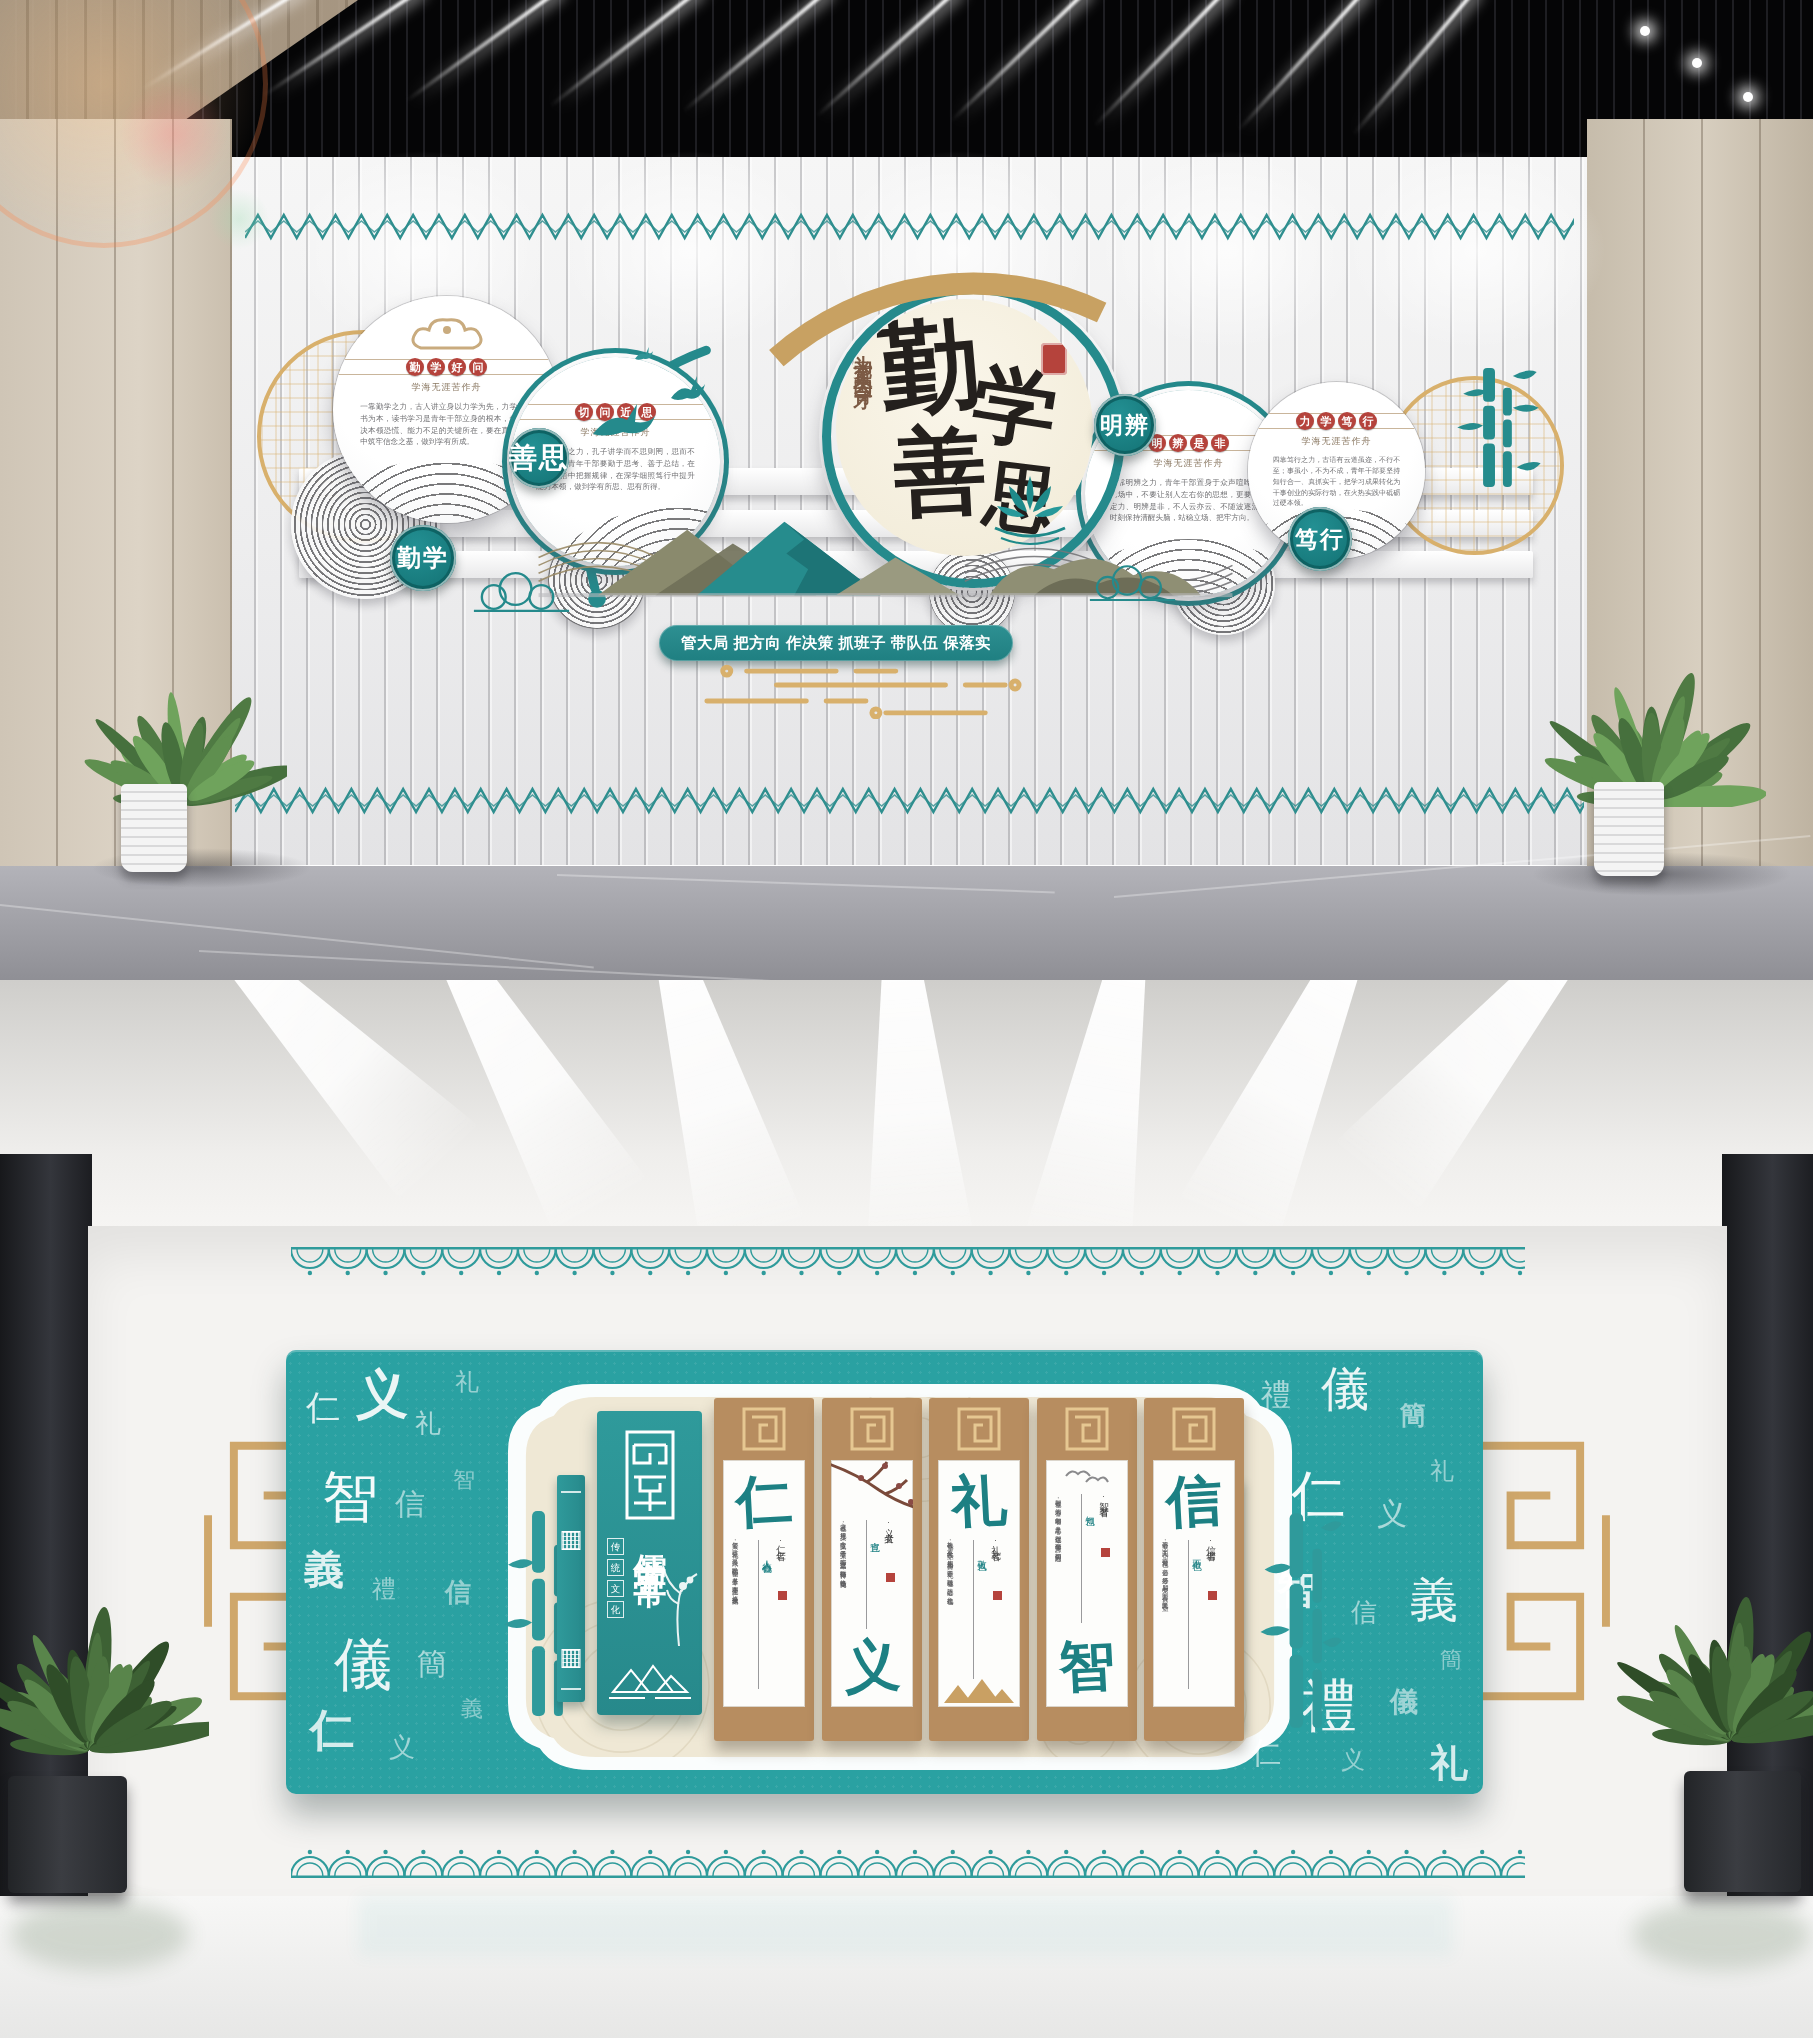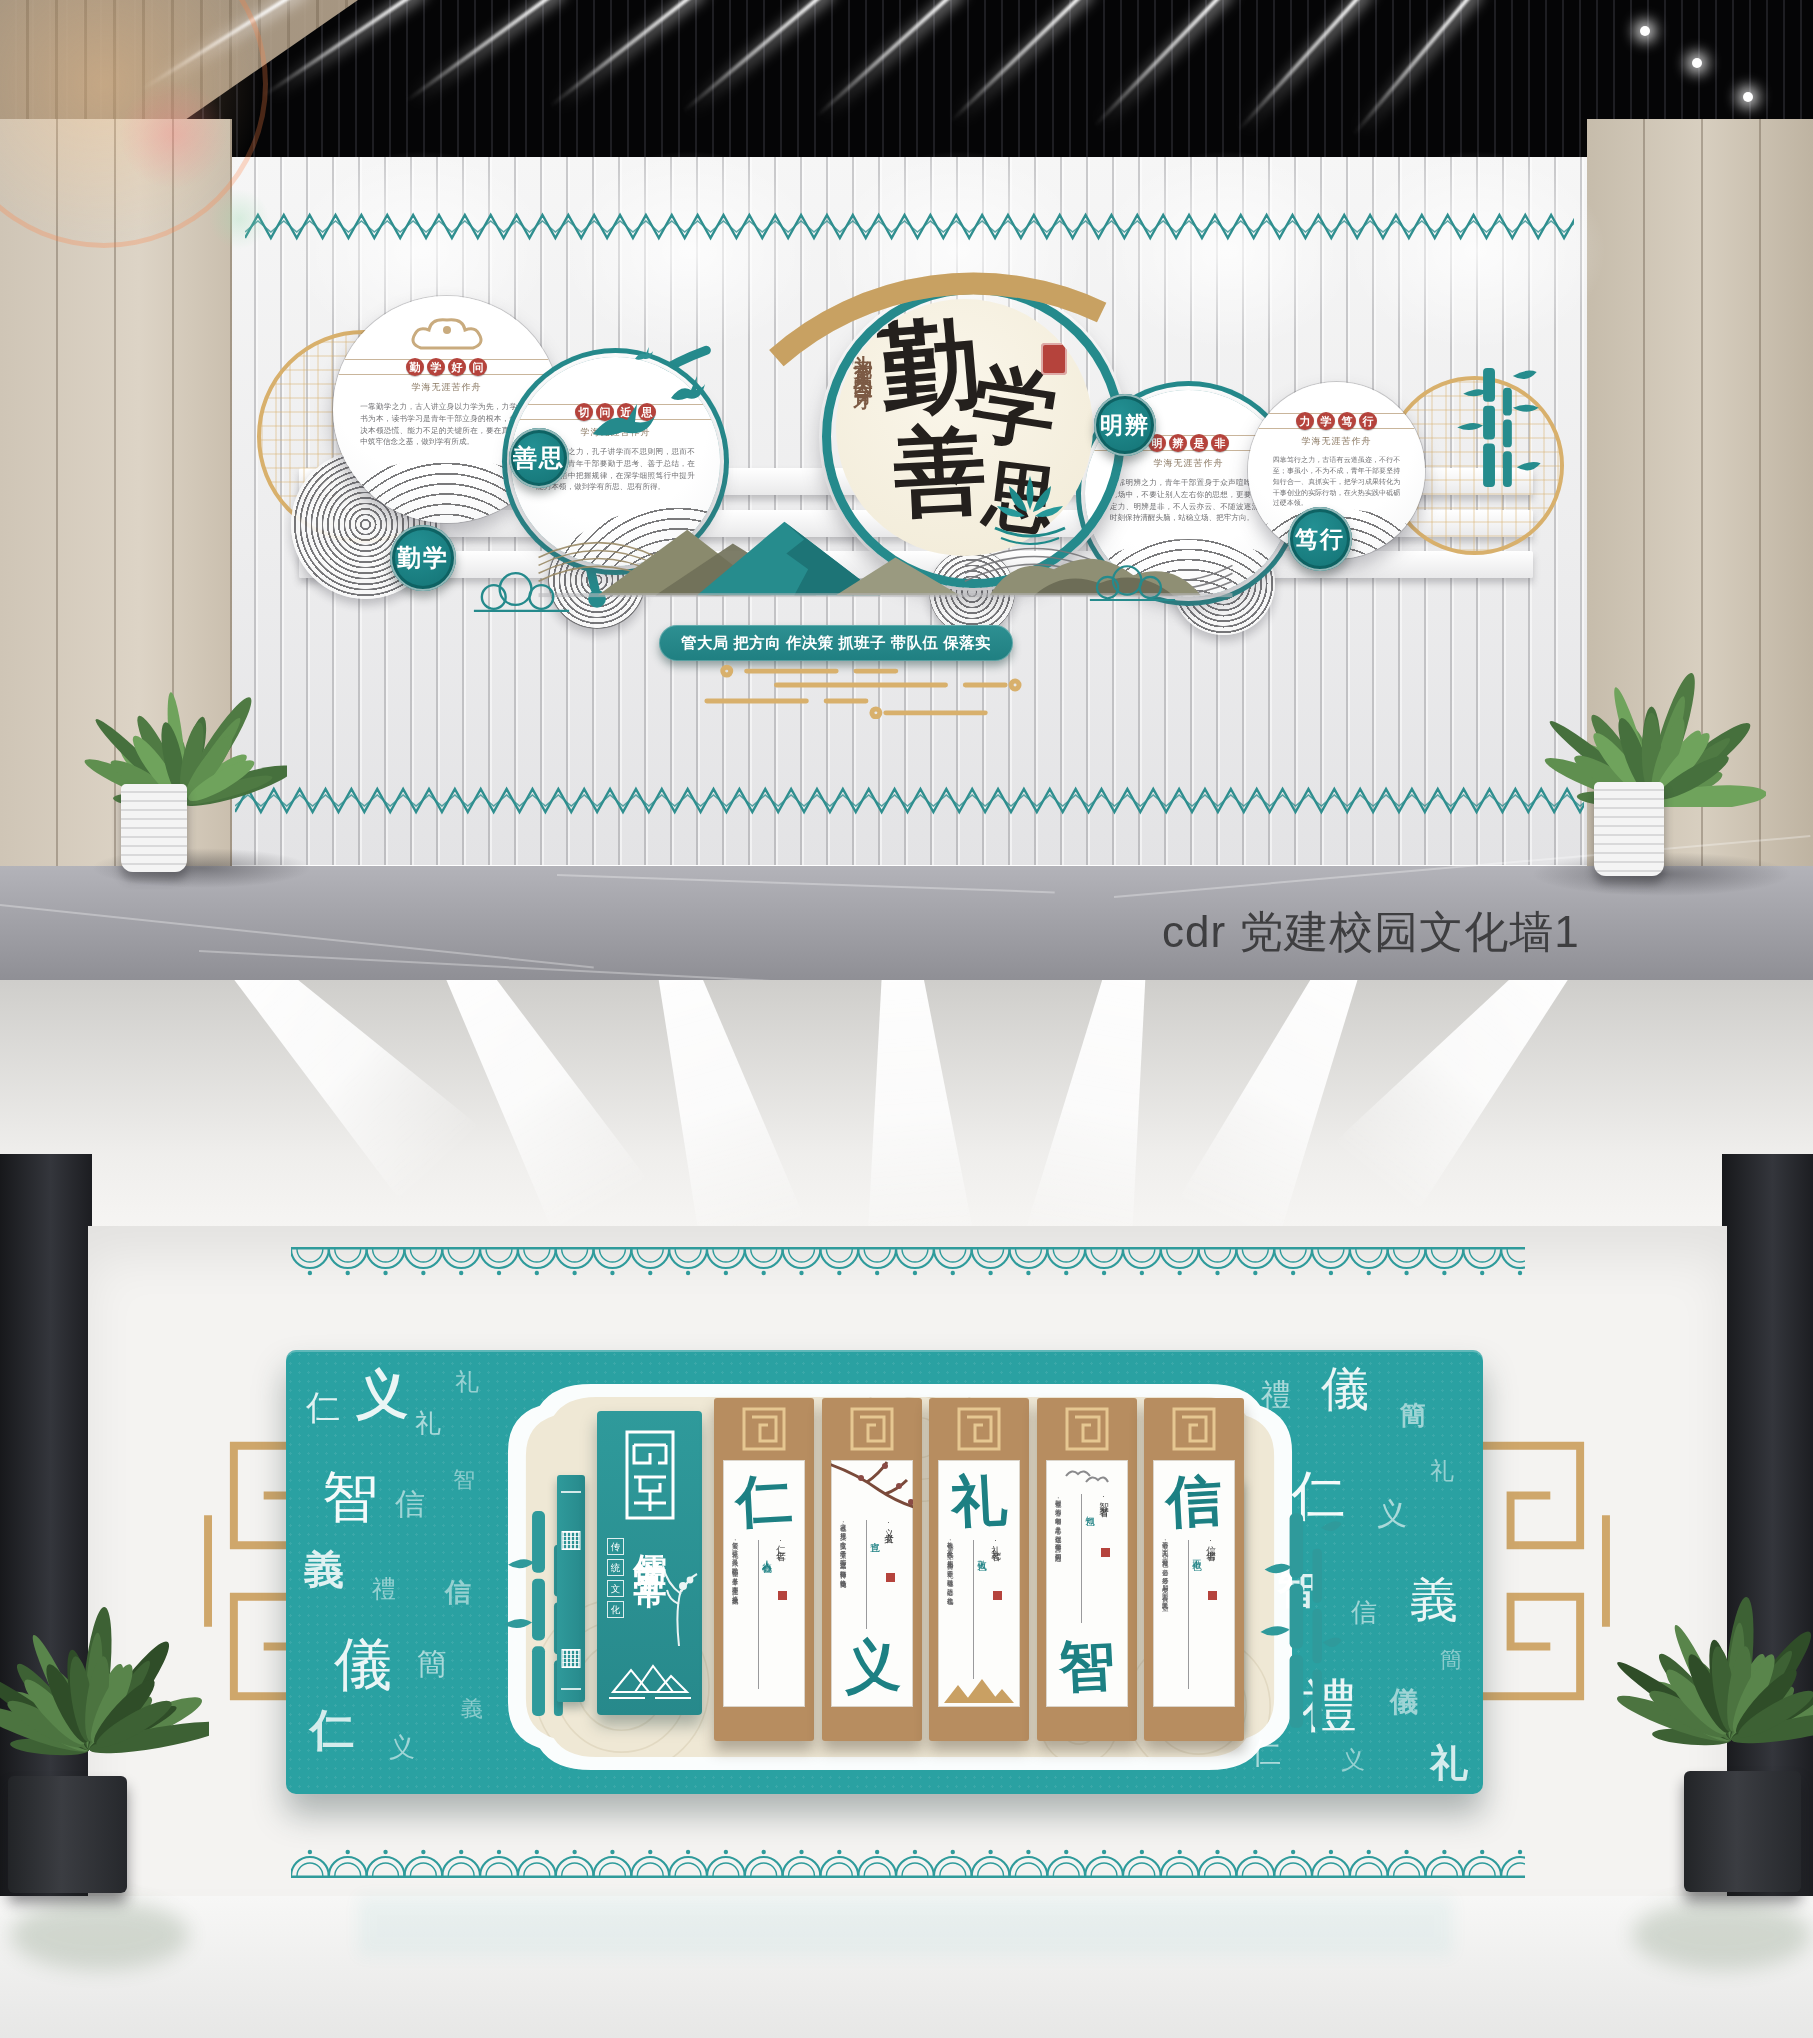--- a/index.html
+++ b/index.html
@@ -311,21 +311,21 @@
     <svg class="abs noi" style="left:589px;top:394px;" width="70" height="52" viewBox="0 0 70 52">
       <path d="M4 40 Q22 18 38 26 L48 10 L46 28 Q60 30 66 22 Q58 44 34 38 Q16 44 4 40 Z" fill="#258a8c"></path>
     </svg>
     <svg class="abs noi" style="left:669px;top:374px;" width="38" height="34" viewBox="0 0 38 34">
       <path d="M2 24 Q12 10 22 16 L28 2 L27 16 Q34 14 36 10 Q32 28 18 24 Q8 28 2 24 Z" fill="#258a8c"></path>
     </svg>
     <svg class="abs noi" style="left:633px;top:346px;" width="22" height="18" viewBox="0 0 38 34">
       <path d="M2 24 Q12 10 22 16 L28 2 L27 16 Q34 14 36 10 Q32 28 18 24 Q8 28 2 24 Z" fill="#2f9496"></path>
     </svg>
 
-    <div class="abs badge" style="left:509px;top:428px;width:60px;height:60px;font-size:24px;">
+    <div class="abs badge" style="left:509px;top:428px;width:60px;height:60px;font-size:28px;">
       <span>善思</span>
       </div>
     <div class="abs badge" style="left:390px;top:525px;width:66px;height:66px;font-size:24px;">
       <span>勤学</span>
       </div>
     <div class="abs badge" style="left:1094px;top:394px;width:62px;height:62px;font-size:23px;">
       <span>明辨</span>
       </div>
     <div class="abs badge" style="left:1288px;top:507px;width:64px;height:64px;font-size:23px;">
       <span>笃行</span>
@@ -382,23 +382,20 @@
 
     <div class="abs noi" style="left:-60px;top:-80px;width:318px;height:318px;border-radius:50%;border:5px solid rgba(255,130,70,.28);background:radial-gradient(closest-side,rgba(255,200,140,.35),rgba(255,160,100,0));"></div>
     <div class="abs noi" style="left:119px;top:80px;width:109px;height:109px;border-radius:50%;background:radial-gradient(closest-side,rgba(255,120,130,.30),rgba(255,120,130,0));"></div>
     <div class="abs noi" style="left:209px;top:189px;width:60px;height:60px;border-radius:50%;background:radial-gradient(closest-side,rgba(160,220,180,.35),rgba(160,220,180,0));"></div>
 
     <div class="abs floor1">
       <div class="abs tileline noi" style="left:0;top:38px;width:597px;transform:rotate(6deg);"></div>
       <div class="abs tileline noi" style="left:557px;top:8px;width:498px;transform:rotate(2deg);"></div>
       <div class="abs tileline noi" style="left:1114px;top:30px;width:699px;transform:rotate(-5deg);"></div>
       <div class="abs tileline noi" style="left:199px;top:84px;width:746px;transform:rotate(3deg);"></div>
-    </div>
-    <div class="abs caption" style="left:1162px;top:903px;">
-      <span>cdr 党建校园文化墙1</span>
     </div>
 
     <div class="abs shadowblob noi" style="left:92px;top:848px;width:219px;height:40px;"></div>
     <svg id="plant1L" class="abs noi" style="left:78px;top:609px;" width="209" height="199" viewBox="0 0 210 200">
         <g transform="translate(105,195) rotate(-86)">
           <ellipse cx="0" cy="-35" rx="7" ry="35" fill="#4f7a43"></ellipse>
         </g>
         <g transform="translate(105,195) rotate(-66.66666666666667)">
           <ellipse cx="0" cy="-53.5" rx="9" ry="53.5" fill="#5f8f4f"></ellipse>
         </g>

